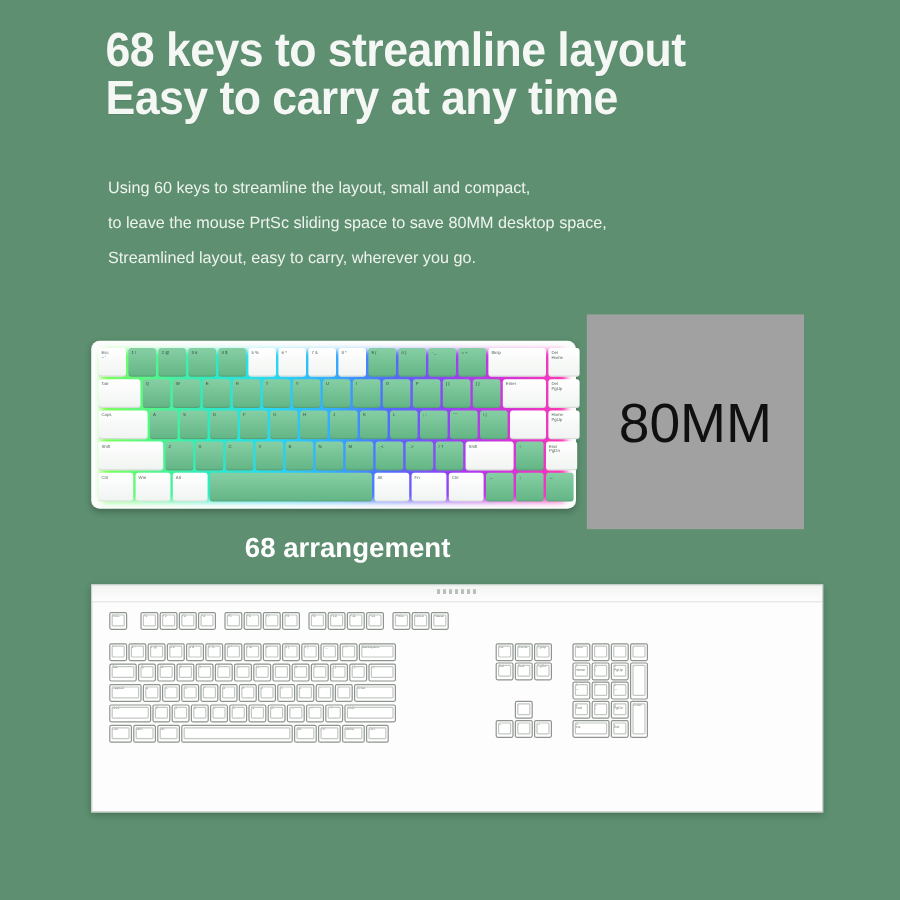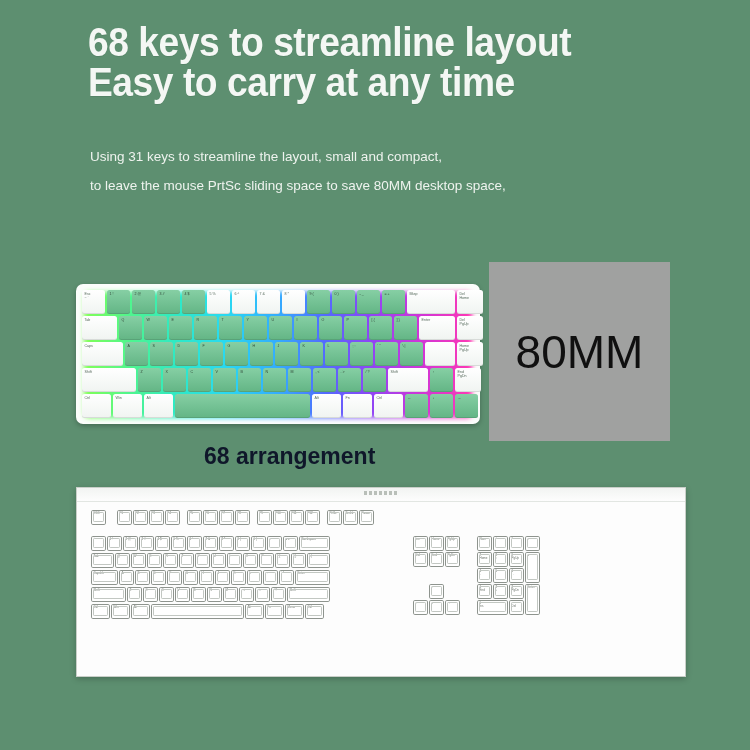--- a/index.html
+++ b/index.html
@@ -37,21 +37,21 @@
     position:absolute;left:489px;top:262px;width:181px;height:179px;
     background:#a0a1a0;
     display:flex;align-items:center;justify-content:center;
   }
   .mm-box span{
     color:#101010;font-size:46px;font-weight:400;letter-spacing:0px;
   }
 
   
   .caption{
-    position:absolute;color:#0f172a;font-weight:bold;white-space:nowrap;
+    position:absolute;color:#ffffff;font-weight:bold;white-space:nowrap;
   }
   .cap68{left:204px;top:443px;font-size:23px;}
   .cap104{left:252px;top:698px;font-size:26px;}
 
   
   .kb68{
     position:absolute;left:76px;top:284px;width:404px;height:140px;
     background:#fbfdfb;
     border-radius:7px;
     box-shadow:0 2px 5px rgba(0,0,0,0.25);
@@ -133,22 +133,23 @@
 <body>
 
 <div class="stage">
 
   <div class="headline">
     <div>68 keys to streamline layout</div>
     <div>Easy to carry at any time</div>
   </div>
 
   <div class="body-copy">
-    <div>Using 31 keys to streamline the layout, small and compact,</div>
+    <div>Using 60 keys to streamline the layout, small and compact,</div>
     <div>to leave the mouse PrtSc sliding space to save 80MM desktop space,</div>
+    <div>Streamlined layout, easy to carry, wherever you go.</div>
   </div>
 
   <div class="mm-box">
     <span>80MM</span>
   </div>
 
   <div class="kb68">
     <div class="kb68-inner" id="kb68-inner">
       <div class="glow"></div>
     <div class="k68row">

